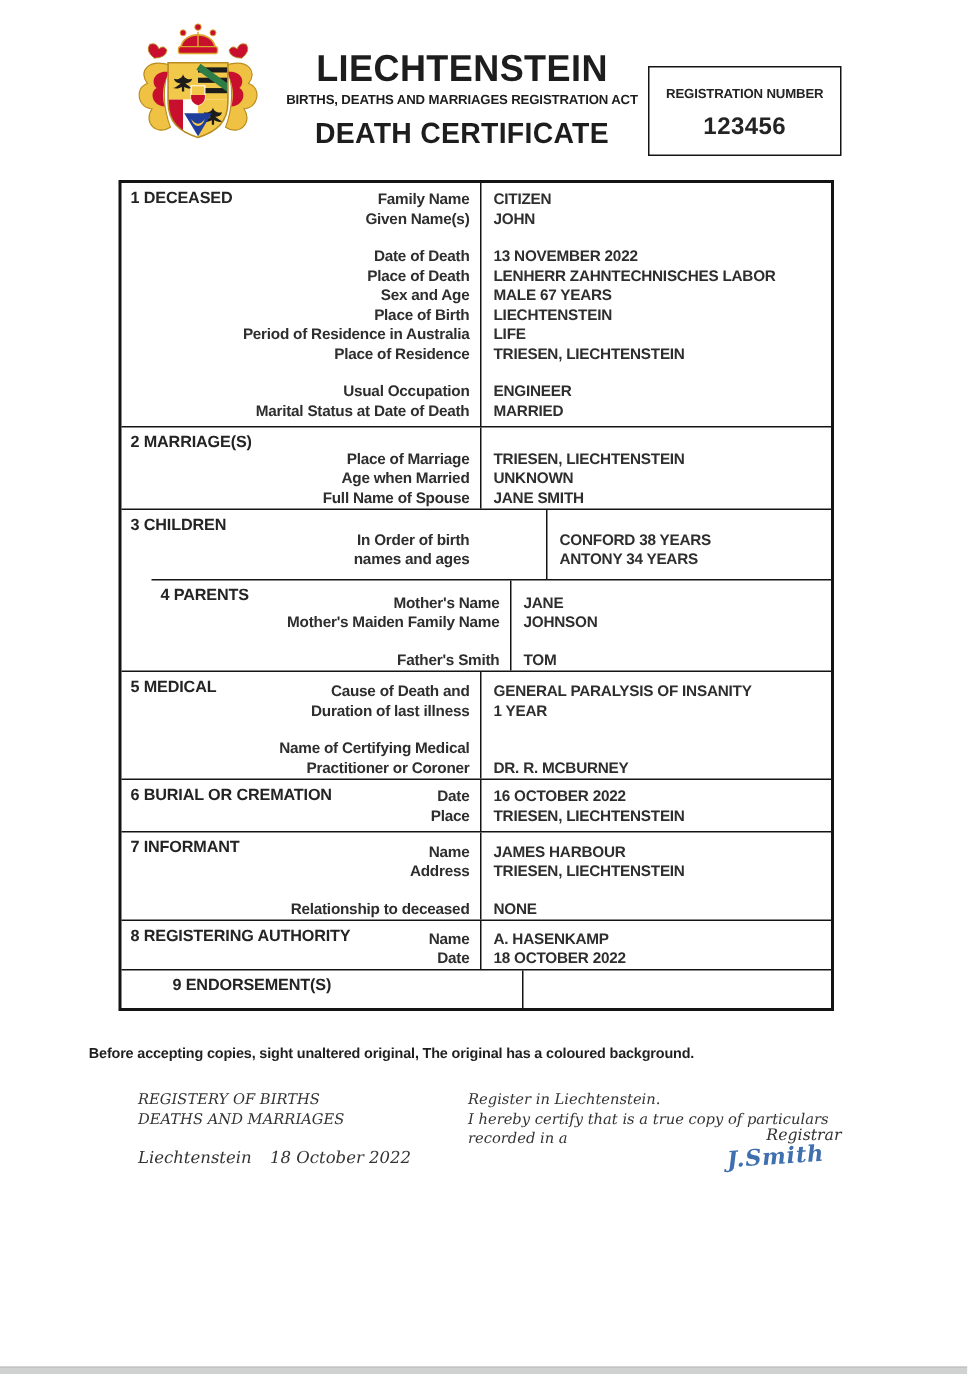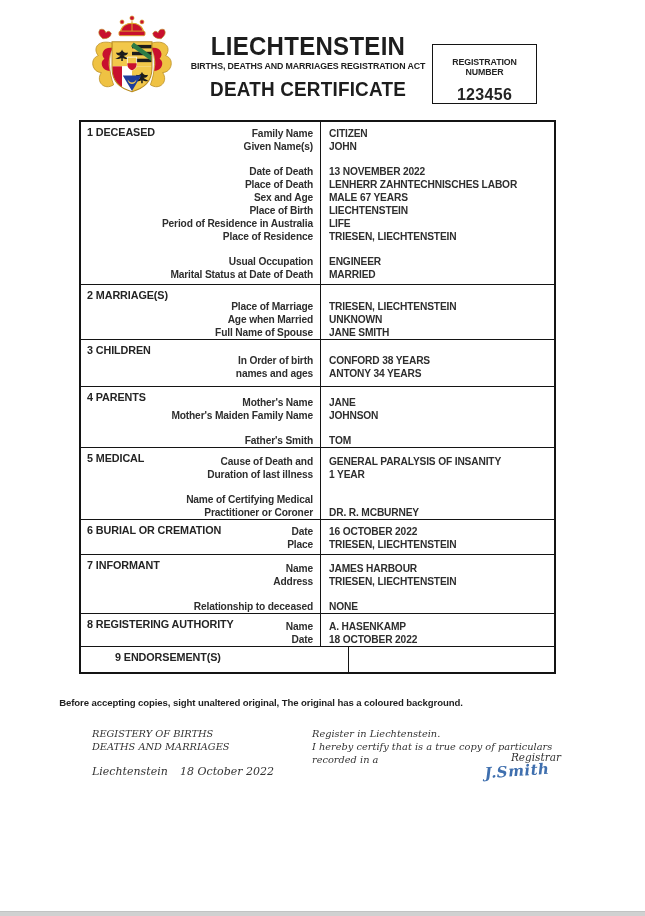--- a/index.html
+++ b/index.html
@@ -8,21 +8,21 @@
     font-family:"Liberation Sans", sans-serif; color:#222; overflow:hidden;
   }
 
   
   .crest { position:absolute; left:86px; top:10px; width:92px; height:102px; }
   .title-block { position:absolute; left:178px; top:32px; width:260px; text-align:center; color:#1d1d1d; }
   .country { font-size:25px; font-weight:800; letter-spacing:0.3px; transform:scaleX(0.96); }
   .act { font-size:8.8px; font-weight:bold; margin-top:0; letter-spacing:-0.1px; }
   .doc-title { font-size:19.5px; font-weight:800; margin-top:7px; letter-spacing:0.2px; transform:scaleX(0.97); }
   .reg-box {
-    position:absolute; left:432px; top:44px; width:105px; height:60px;
+    position:absolute; left:432px; top:44px; width:129px; height:60px;
     border:1.5px solid #141414; box-sizing:border-box; text-align:center; color:#242424;
   }
   .reg-label { font-size:8.8px; font-weight:bold; margin-top:12px; letter-spacing:-0.1px; }
   .reg-number { font-size:16px; font-weight:bold; margin-top:9px; letter-spacing:0.3px; }
 
   
   .cert-table {
     position:absolute; left:79px; top:120px; width:477px;
     border:2px solid #141414; box-sizing:border-box; background:#fff;
   }
@@ -183,36 +183,36 @@
           </div>
         </div>
         <div class="value-col">
           <div class="rows" style="padding-top: 15px;">
             <div class="row">TRIESEN, LIECHTENSTEIN</div>
             <div class="row">UNKNOWN</div>
             <div class="row">JANE SMITH</div>
           </div>
         </div>
       </div>
-      <div class="sec" style="min-height: 47px;">
+      <div class="sec" style="min-height: 47px; gap: 44px;">
         <div class="label-col">
           <div class="sec-title">3 CHILDREN</div>
           <div class="rows" style="padding-top: 14px;">
             <div class="row">In Order of birth</div>
             <div class="row">names and ages</div>
           </div>
         </div>
         <div class="value-col">
           <div class="rows" style="padding-top: 14px;">
             <div class="row">CONFORD 38 YEARS</div>
             <div class="row">ANTONY 34 YEARS</div>
           </div>
         </div>
       </div>
-      <div class="sec" style="min-height: 60px;">
+      <div class="sec" style="min-height: 60px; margin-left: 20px;">
         <div class="label-col">
           <div class="sec-title">4 PARENTS</div>
           <div class="rows" style="padding-top: 9px;">
             <div class="row">Mother's Name</div>
             <div class="row">Mother's Maiden Family Name</div>
             <div class="group-gap"></div>
             <div class="row">Father's Smith</div>
           </div>
         </div>
         <div class="value-col">

